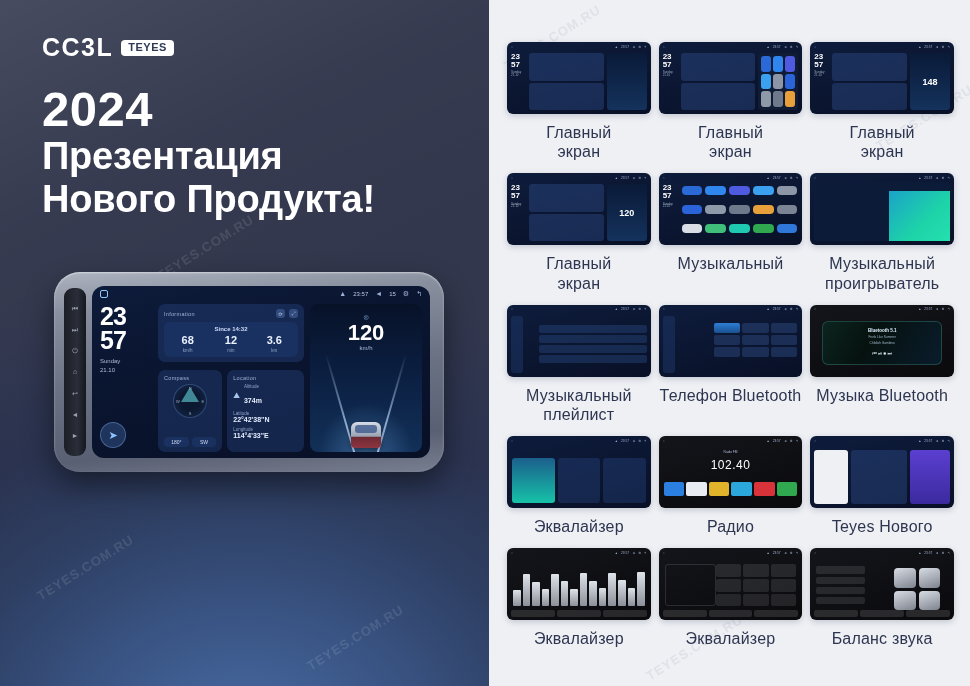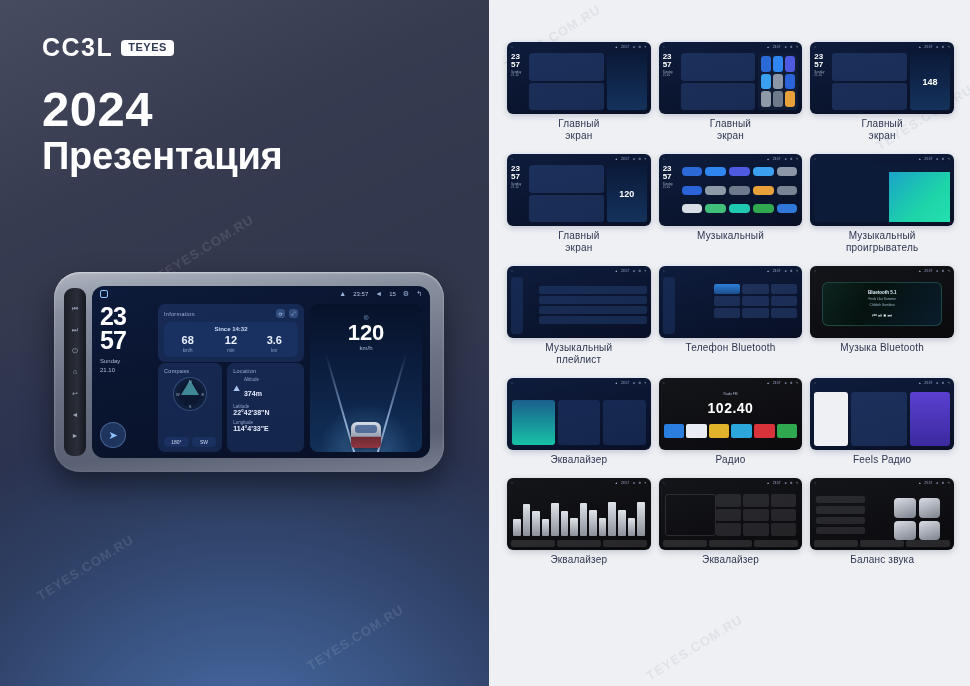--- a/index.html
+++ b/index.html
@@ -68,21 +68,21 @@
   .sb-ic{ font-size:7px; color:#9fb3d8;}
   .home-grid{ position:absolute; left:8px; right:8px; top:18px; bottom:6px; display:flex; gap:6px;}
   .col-left{ width:52px; display:flex; flex-direction:column; }
   .clock-h,.clock-m{ font-size:25px; font-weight:700; color:#fff; line-height:.96; letter-spacing:-1px;}
   .clock-sub{ font-size:6px; color:#aebbd8; margin-top:5px; line-height:1.35;}
   .nav-circle{
     margin-top:auto; margin-bottom:4px; width:26px;height:26px;border-radius:50%;
     background:rgba(90,140,220,.28); border:1px solid rgba(140,190,255,.35);
     display:flex;align-items:center;justify-content:center; color:#8fc5ff; font-size:11px;
   }
-  .col-mid{ flex:1; display:flex; flex-direction:column; gap:1px;border-radius:27px; }
+  .col-mid{ flex:1; display:flex; flex-direction:column; gap:8px;border-radius:27px; }
   .card{ background:rgba(40,70,130,.40); border-radius:7px; padding:5px 6px; }
   .card-t{ font-size:5.5px; color:#9fb0d2; letter-spacing:.3px;}
   .info-head{ display:flex; align-items:center; }
   .info-icons{ margin-left:auto; display:flex; gap:4px;}
   .mini-ic{ width:9px;height:9px;border-radius:3px; background:rgba(120,160,230,.3);
             display:flex;align-items:center;justify-content:center;font-size:5px;color:#bcd2f5;}
   .info-box{ background:rgba(30,56,110,.55); border-radius:6px; margin-top:4px; padding:4px 2px;}
   .since{ text-align:center; font-size:6px; color:#cfdcf7; font-weight:600; margin-bottom:3px;}
   .stats{ display:flex; }
   .stat{ flex:1; text-align:center;}
@@ -196,40 +196,40 @@
     background:linear-gradient(165deg,#0e1c3c,#081026);
     box-shadow:0 2px 6px rgba(40,50,80,.22);
   }
   .thumb.dark{ background:linear-gradient(165deg,#14151a,#0a0a0d); }
   .t-status{
     position:absolute; top:0; left:0; right:0; height:9px; display:flex; align-items:center;
     padding:0 4px; gap:3px; font-size:3.2px; color:#9fb0d2;
   }
   .t-status .sp{ margin-left:auto; display:flex; gap:3px;}
   .cap{
-    margin-top:4px; text-align:center; font-size:10px; color:#2e3550;
+    margin-top:9px; text-align:center; font-size:16px; color:#2e3550;
     line-height:1.2; letter-spacing:.2px;
   }
 
   
   .tb{ position:absolute; left:4px; right:4px; top:11px; bottom:4px; display:flex; gap:3px;}
   .tb-clock{ width:15px; color:#fff; font-size:8px; font-weight:700; line-height:.95;}
   .tb-clock small{ display:block; font-size:3px; color:#9ab; font-weight:400; margin-top:3px;}
   .tb-mid{ flex:1; display:flex; flex-direction:column; gap:2px;}
   .tb-card{ background:rgba(45,75,135,.45); border-radius:3px; flex:1;}
   .tb-right{ width:40px; border-radius:3px; background:linear-gradient(180deg,#0a1a38,#14325c);}
   .tb-appgrid{ flex:1; display:grid; grid-template-columns:repeat(5,1fr); gap:3px; padding:2px 1px;}
   .tb-appgrid i{ display:block; border-radius:4px; height:9px; }
   .tb-full{ position:absolute; inset:9px 4px 4px; border-radius:3px;}
   .eqbars{ position:absolute; left:6px; right:6px; top:16px; bottom:14px; display:flex; gap:2px; align-items:flex-end;}
   .eqbars i{ flex:1; background:linear-gradient(180deg,#dfe3ea,#8b9099); border-radius:1px;}
   .tb-bottombar{ position:absolute; left:4px; right:4px; bottom:3px; height:7px; display:flex; gap:2px;}
   .tb-bottombar i{ flex:1; background:rgba(255,255,255,.12); border-radius:2px;}
   .freq{ position:absolute; top:22px; left:0; right:0; text-align:center; color:#fff;
-         font-size:14px; font-weight:700; letter-spacing:.5px;}
+         font-size:12px; font-weight:400; letter-spacing:.5px;}
   .freq-sub{ position:absolute; top:14px; left:0; right:0; text-align:center; color:#aebbd8; font-size:3.2px;}
   .radio-icons{ position:absolute; left:5px; right:5px; bottom:12px; display:flex; gap:2px;}
   .radio-icons i{ flex:1; height:14px; border-radius:2px;}
   .bt-card{ position:absolute; left:12px; right:12px; top:16px; bottom:12px; border-radius:6px;
             background:linear-gradient(120deg,#0c241f,#06120f 40%,#0a1c2c);
             border:1px solid rgba(90,200,180,.25);
             display:flex; flex-direction:column; align-items:center; justify-content:center; gap:2px;}
   .bt-t{ color:#dff3ff; font-size:4.5px; font-weight:600;}
   .bt-s{ color:#9fb8c9; font-size:3.2px;}
   .bt-ctrl{ display:flex; gap:5px; margin-top:3px; color:#e8f4ff; font-size:5px;}
@@ -265,20 +265,21 @@
     <div class="wm" style="left:300px; top:630px;">TEYES.COM.RU</div>
 
     <div class="logo-row">
       <span class="logo-txt">CC3L</span>
       <span class="wifi-badge">TEYES</span>
     </div>
 
     <div class="headline">
       <div class="h-year">2024</div>
       <div class="h-l1">Презентация</div>
+      <div class="h-l2">Нового Продукта!</div>
     </div>
 
     <div class="unit-wrap">
       <div class="bezel"></div>
       <div class="btnbar">
         <span>⏮</span>
         <span>⏭</span>
         <span>⏻</span>
         <span>⌂</span>
         <span>↩</span>
@@ -677,21 +678,21 @@
               </span>
             </div>
             <div class="tb" style="top:14px">
               <div style="width:34px;background:#eef0f4;border-radius:3px;"></div>
               <div class="tb-mid">
                 <div class="tb-card"></div>
               </div>
               <div class="tb-right" style="background:linear-gradient(180deg,#5b3fd0,#3b2a9e);"></div>
             </div>
           </div>
-          <div class="cap"><span>Feels Радио</span></div>
+          <div class="cap"><span>Teyes Нового</span></div>
         </div>
         <div class="cell">
           <div class="thumb dark">
             <div class="t-status">
       <span>⌂</span>
       <span class="sp">
                 <span>▲</span>
       <span>23:57</span>
       <span>◄</span>
       <span>⚙</span>

